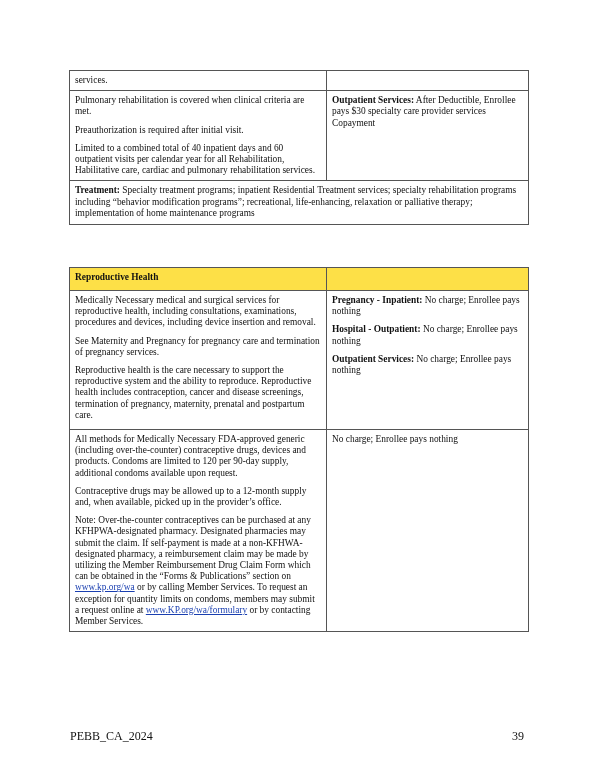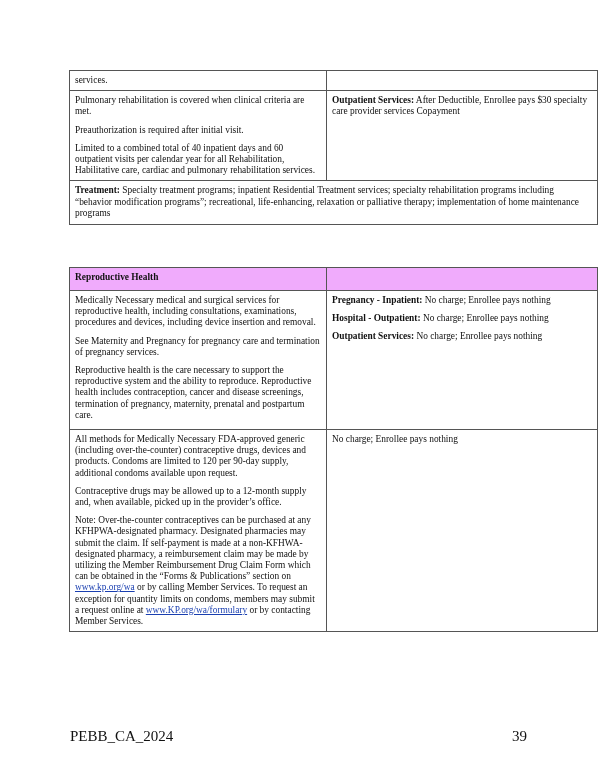--- a/index.html
+++ b/index.html
@@ -1,27 +1,27 @@
 <!DOCTYPE html>
 <html><head>
 <meta charset="utf-8">
 <style>
   html, body { margin: 0; padding: 0; background: #ffffff; }
   body { width: 600px; height: 776px; position: relative; overflow: hidden;
          font-family: "Liberation Serif", serif; color: #111; font-size: 9.4px; line-height: 11.2px; }
-  table.bt { position: absolute; left: 69px; width: 529px; border-collapse: collapse;
+  table.bt { position: absolute; left: 69px; width: 460px; border-collapse: collapse;
              border: 1.6px solid #222; table-layout: fixed; }
   table.bt td { border: 1px solid #555; vertical-align: top; padding: 4px 5px 4px 5px; }
   table.bt td.c1 { width: 246px; }
   p { margin: 0 0 7px 0; }
   p:last-child { margin-bottom: 0; }
   b { font-weight: bold; }
-  .hdr td { background: #f0abfc; font-weight: bold; height: 14px; padding-top: 5px; padding-bottom: 4px; }
+  .hdr td { background: #fde047; font-weight: bold; height: 14px; padding-top: 5px; padding-bottom: 4px; }
   a { color: #1a3fb0; text-decoration: underline; }
-  .footer { position: absolute; top: 731px; font-size: 15px; }
+  .footer { position: absolute; top: 731px; font-size: 12px; }
 </style>
 </head>
 <body>
 
 <table class="bt" style="top:70px;">
   <tbody>
       <tr>
     <td class="c1">
           <p>services.</p>
         </td>

